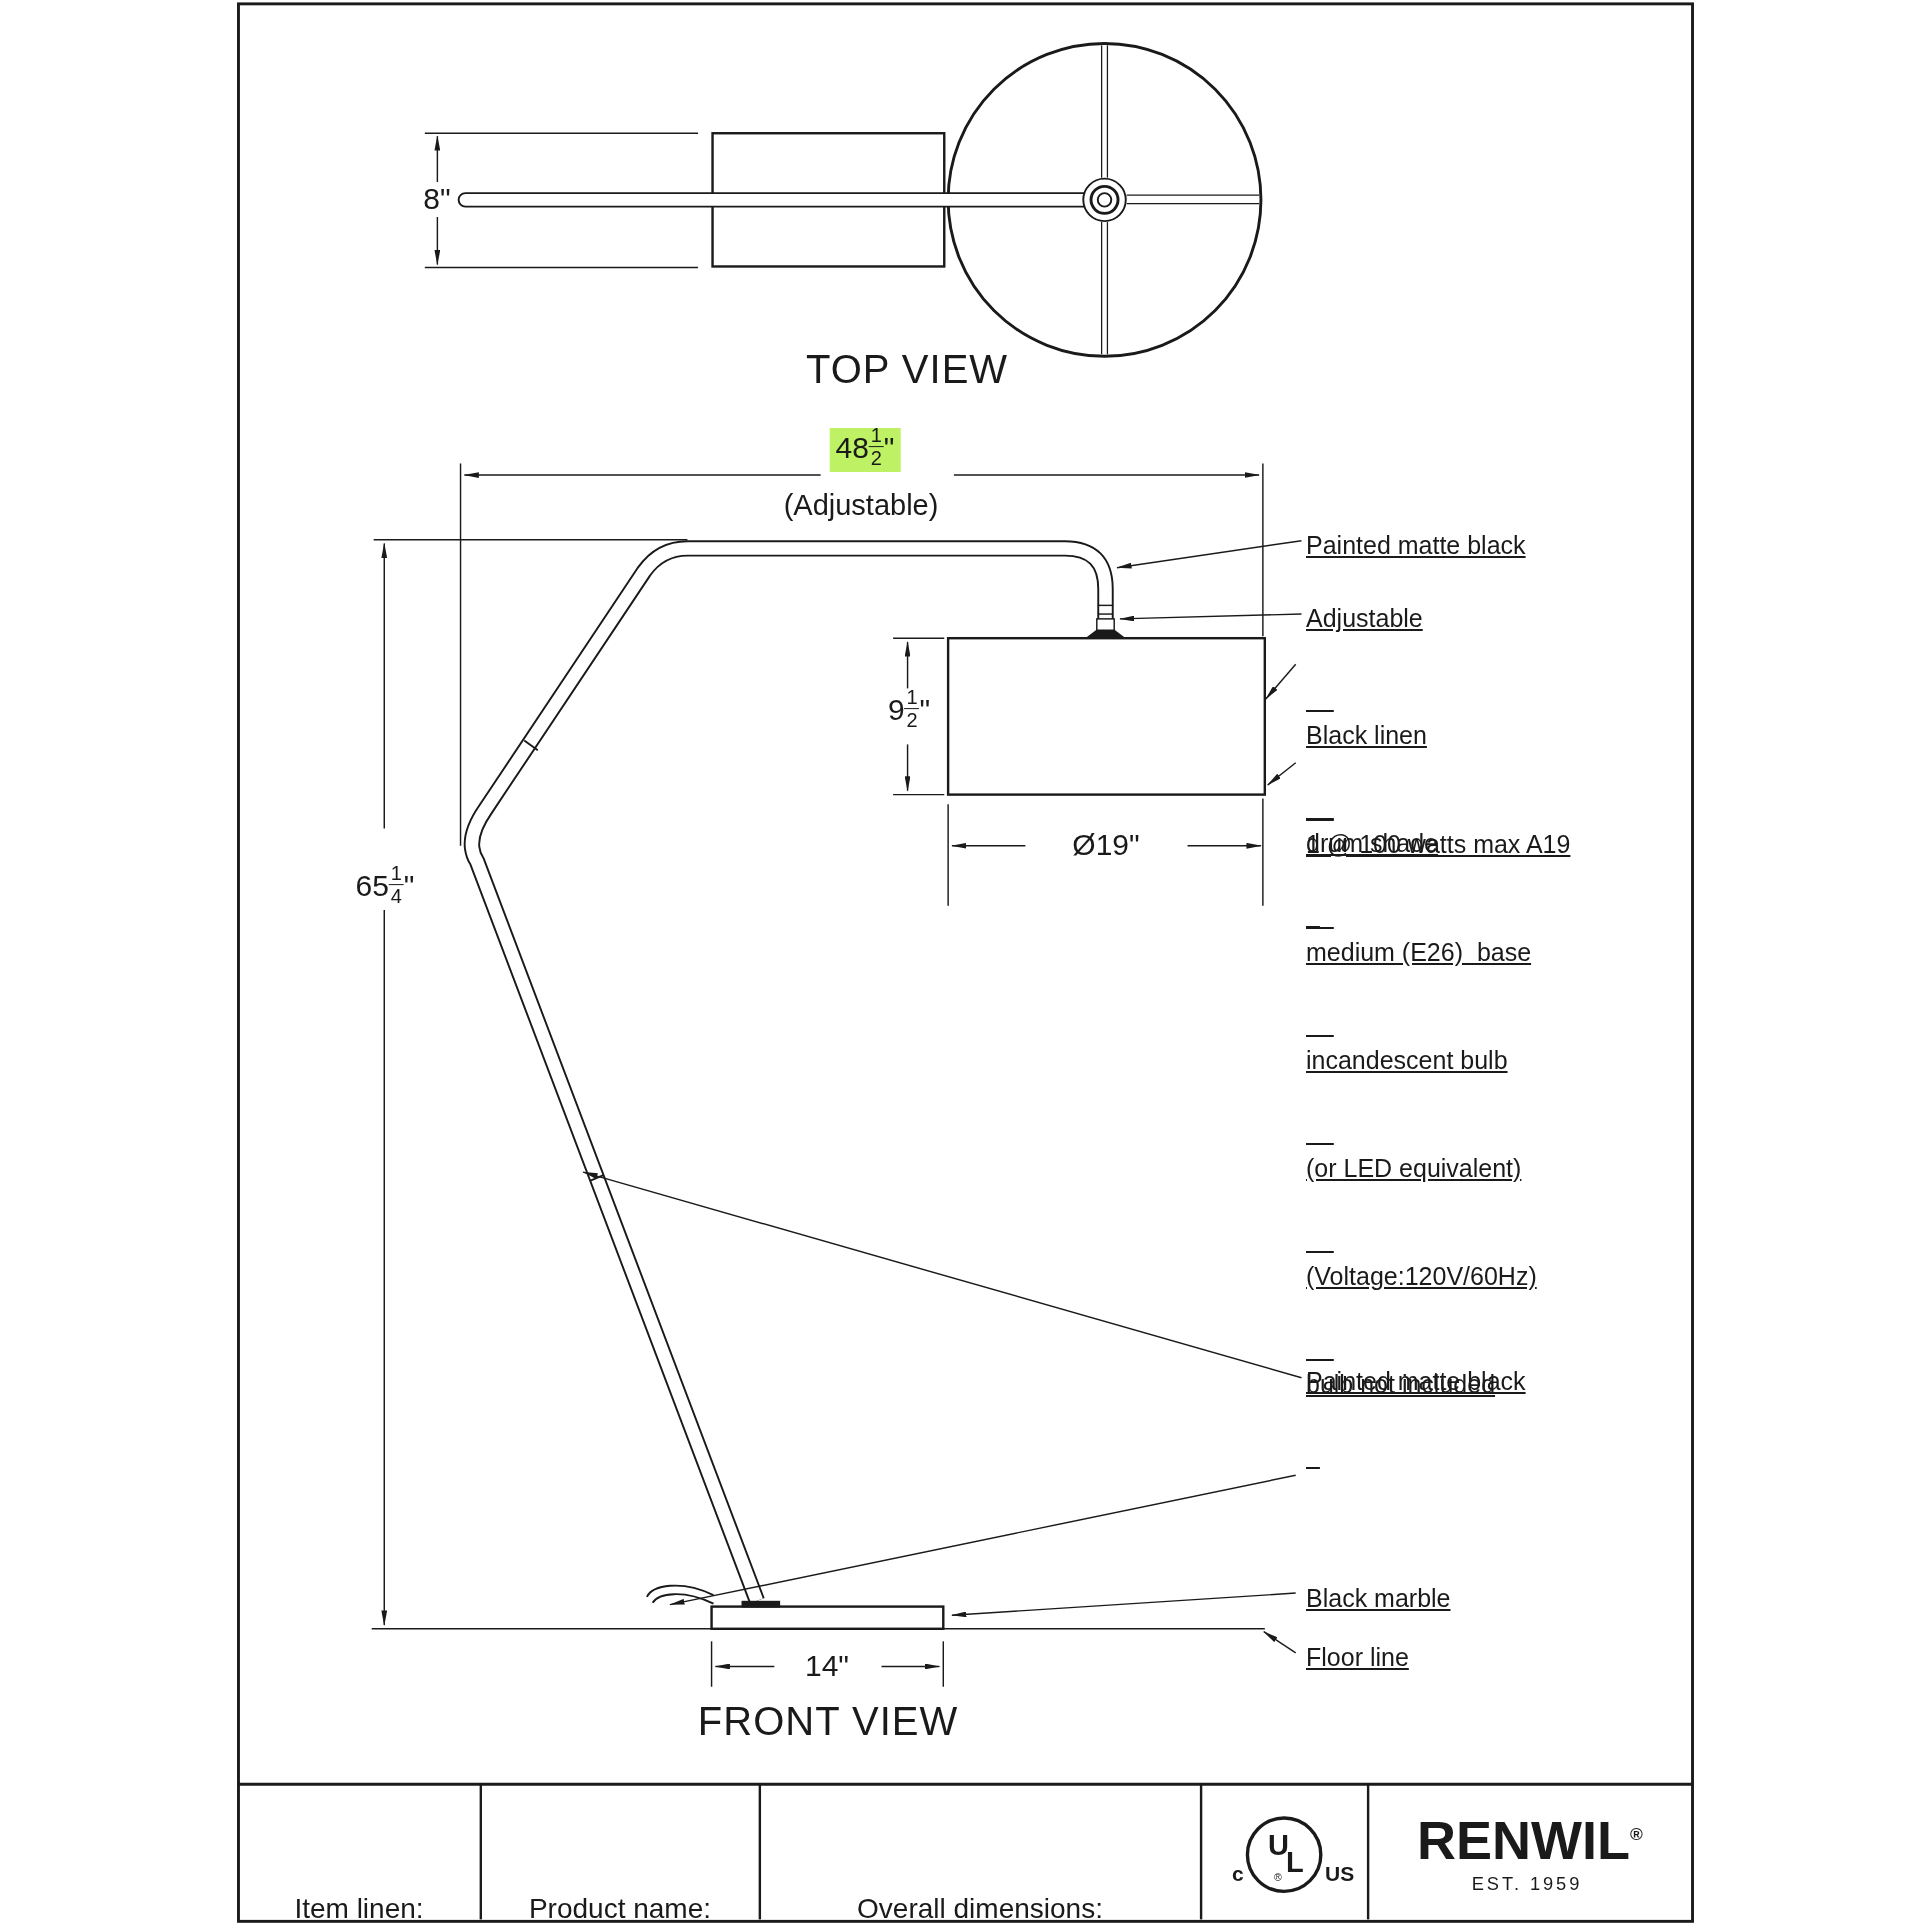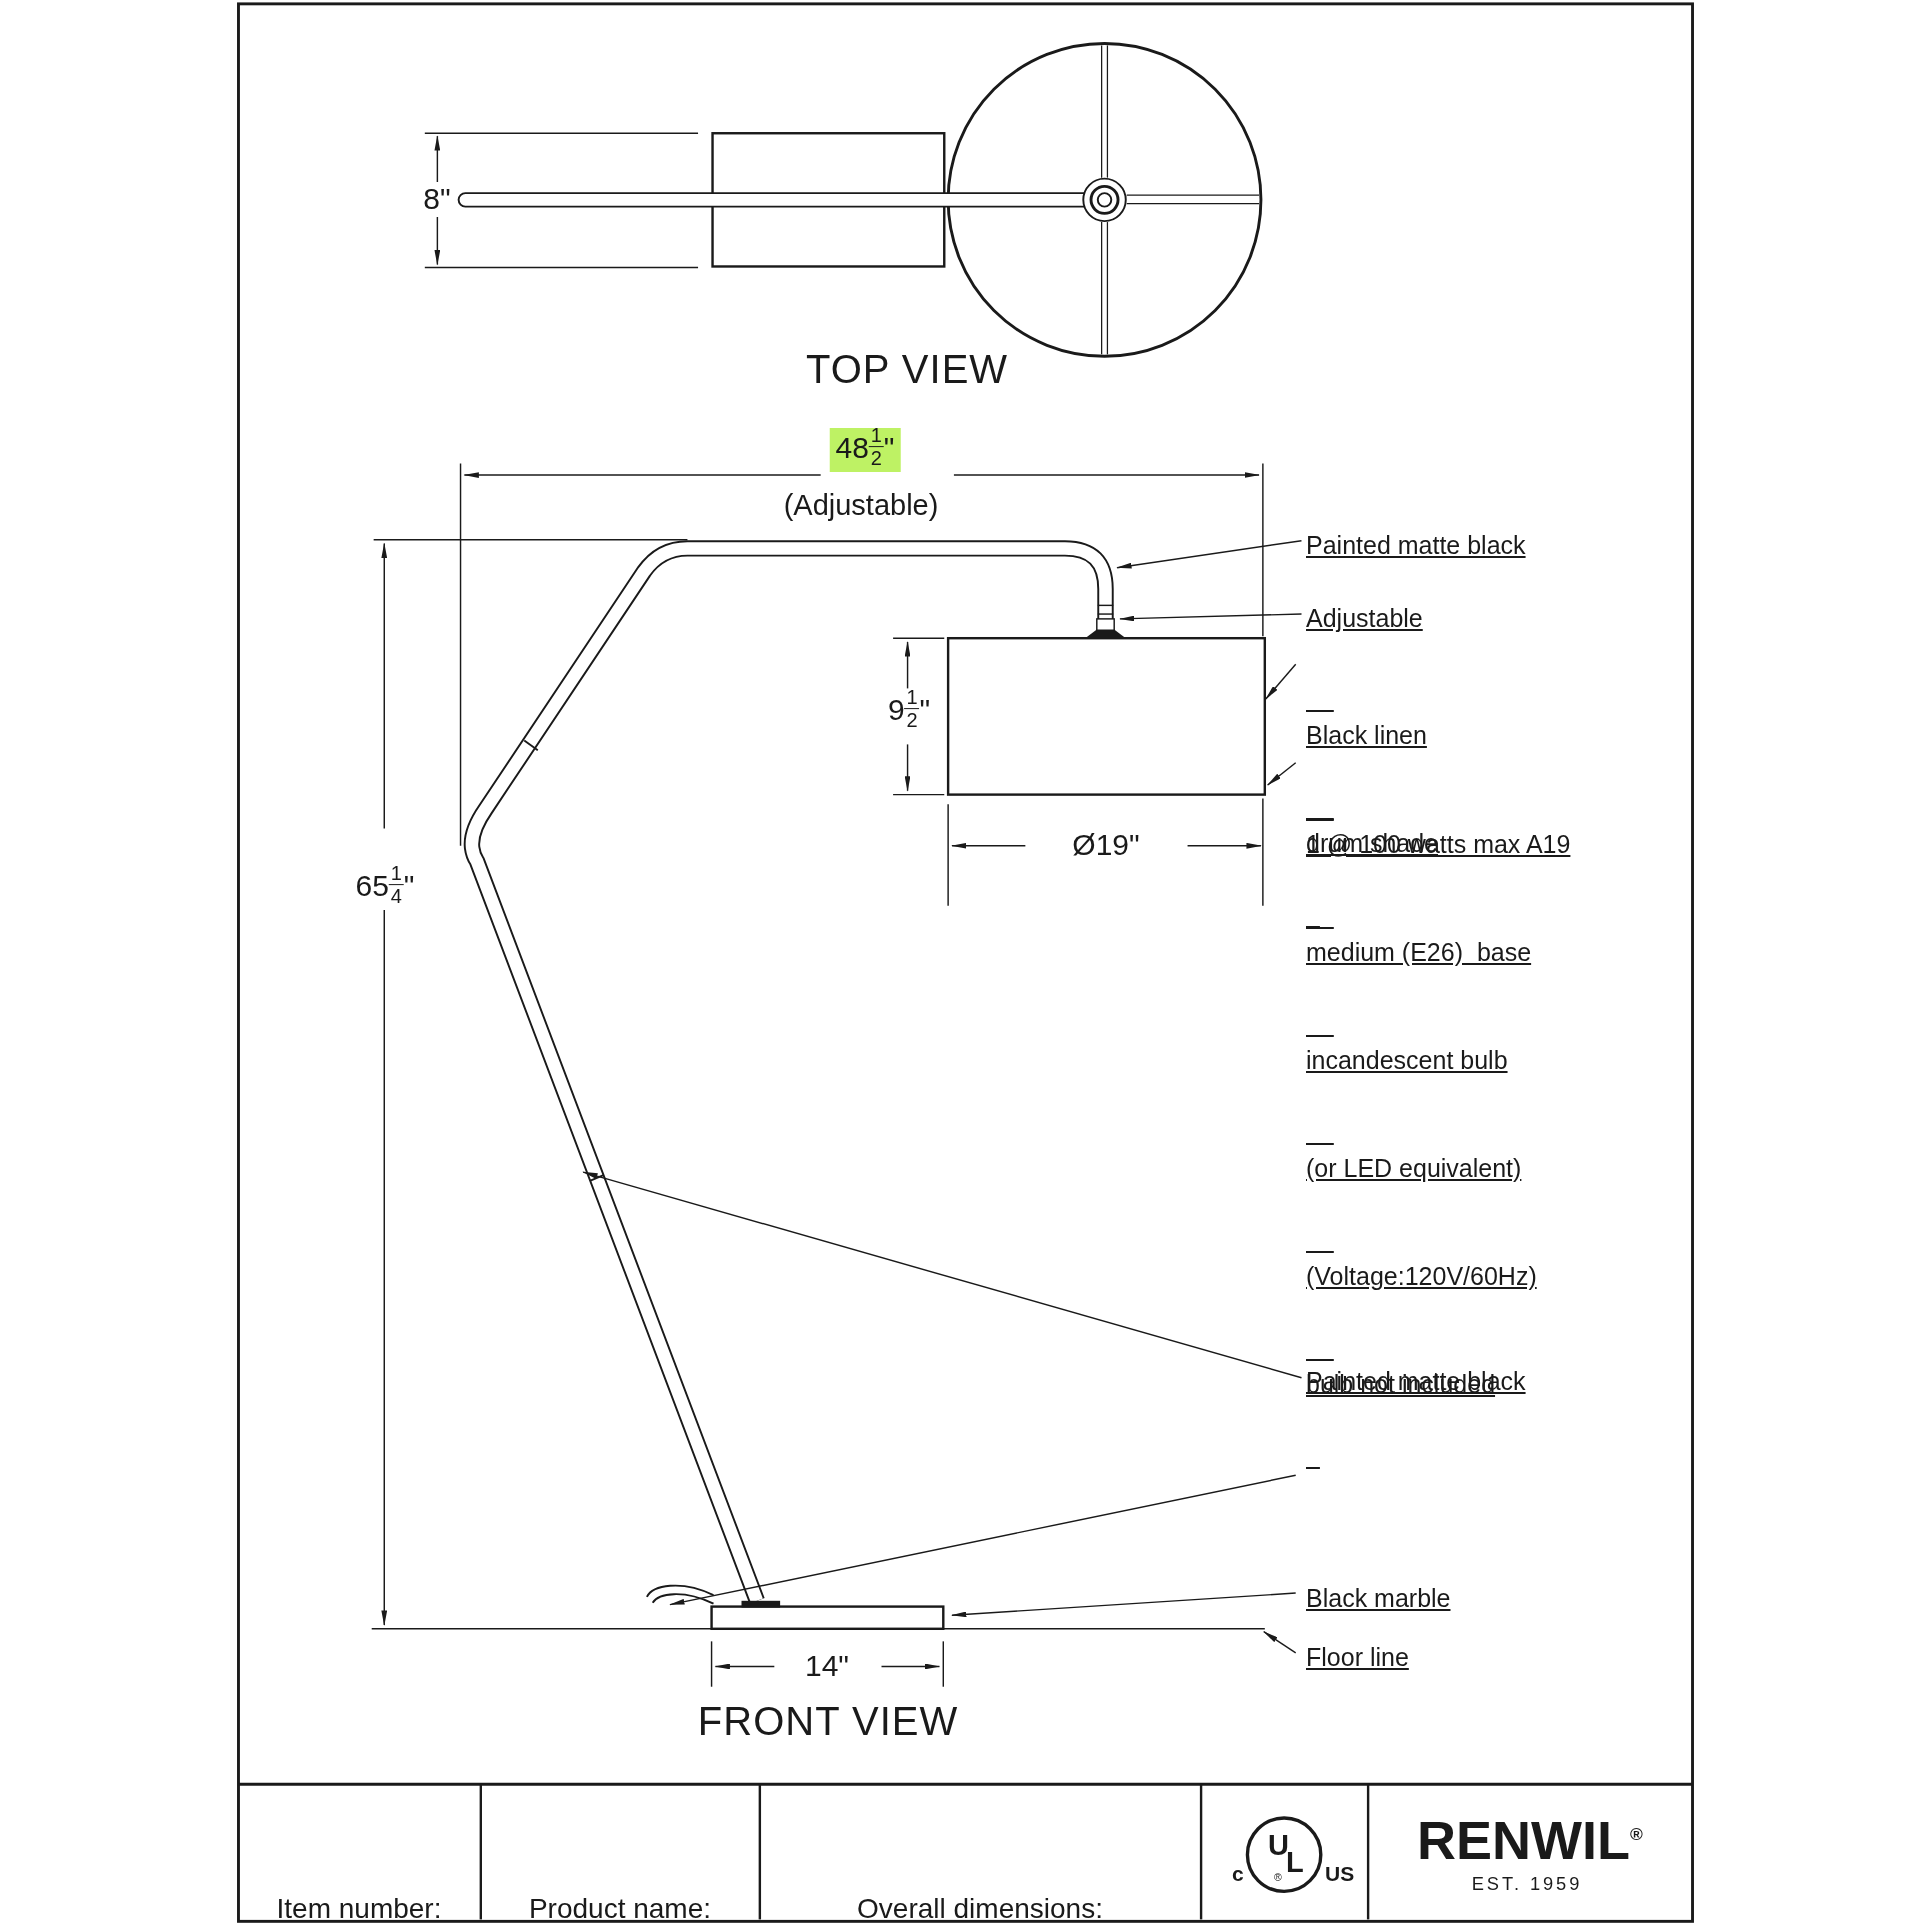--- a/index.html
+++ b/index.html
@@ -159,21 +159,21 @@
     <div>incandescent bulb</div>
     <div>(or LED equivalent)</div>
     <div>(Voltage:120V/60Hz)</div>
     <div>bulb not included</div>
   </div>
   <div class="lbl ann" style="left:1306px;top:1363px;">Painted matte black</div>
   <div class="lbl ann" style="left:1306px;top:1580px;">Black marble</div>
   <div class="lbl ann" style="left:1306px;top:1639px;">Floor line</div>
 
   <div class="lbl ftr ctr" style="left:359px;top:1816px;">
-    <div>Item number:</div>
+    <div>Item linen:</div>
     
   </div>
   <div class="lbl ftr ctr" style="left:620px;top:1816px;">
     <div>Product name:</div>
     
   </div>
   <div class="lbl ftr ctr" style="left:980px;top:1816px;">
     <div>Overall dimensions:</div>
     
   </div>

